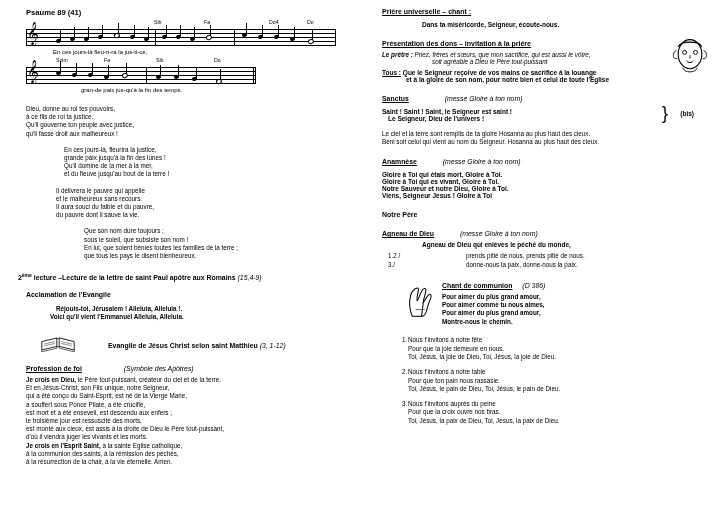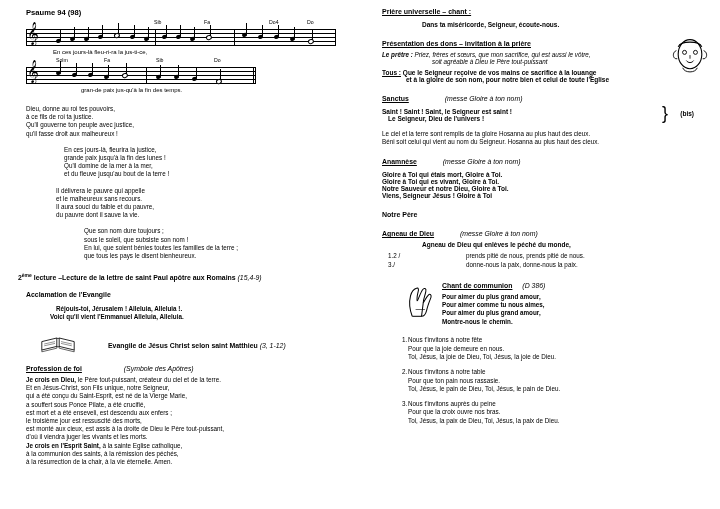--- a/index.html
+++ b/index.html
@@ -166,22 +166,22 @@
   .flexrow { display: flex; align-items: flex-start; }
 </style>
 </head>
 <body>
 
 <div class="page">
 
   <div class="col-left">
 
     <div class="psalm-title">
-      <span>Psaume  94</span>
-      <span class="paren">(98)</span>
+      <span>Psaume  89</span>
+      <span class="paren">(41)</span>
     </div>
 
     <div class="score">
 
       <div class="staff" style="top:12px;">
         <div class="line"></div>
           <div class="line"></div>
           <div class="line"></div>
           <div class="line"></div>
           <div class="line"></div>

